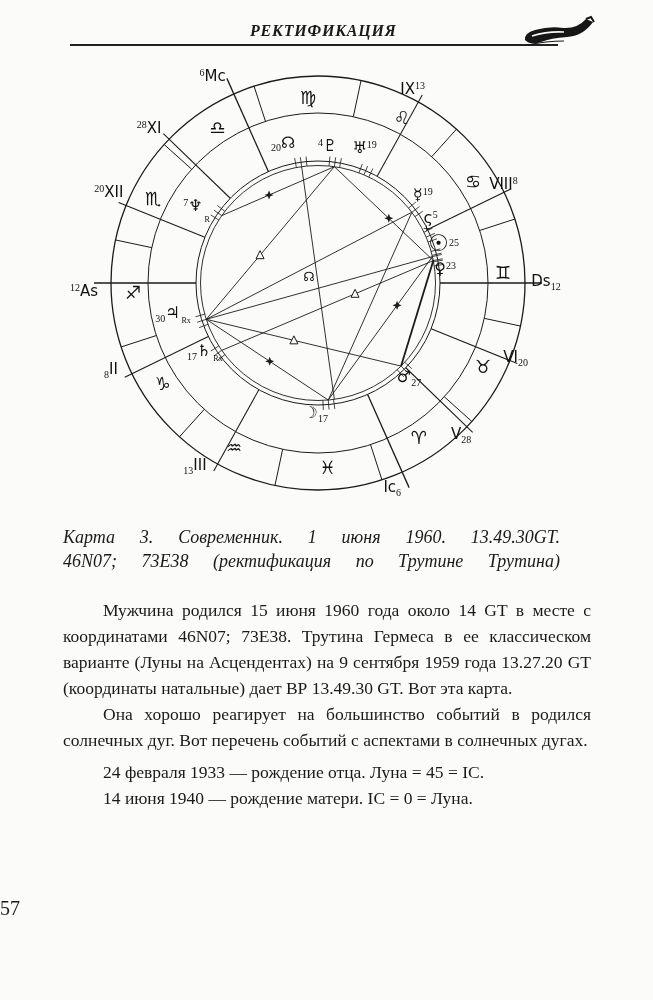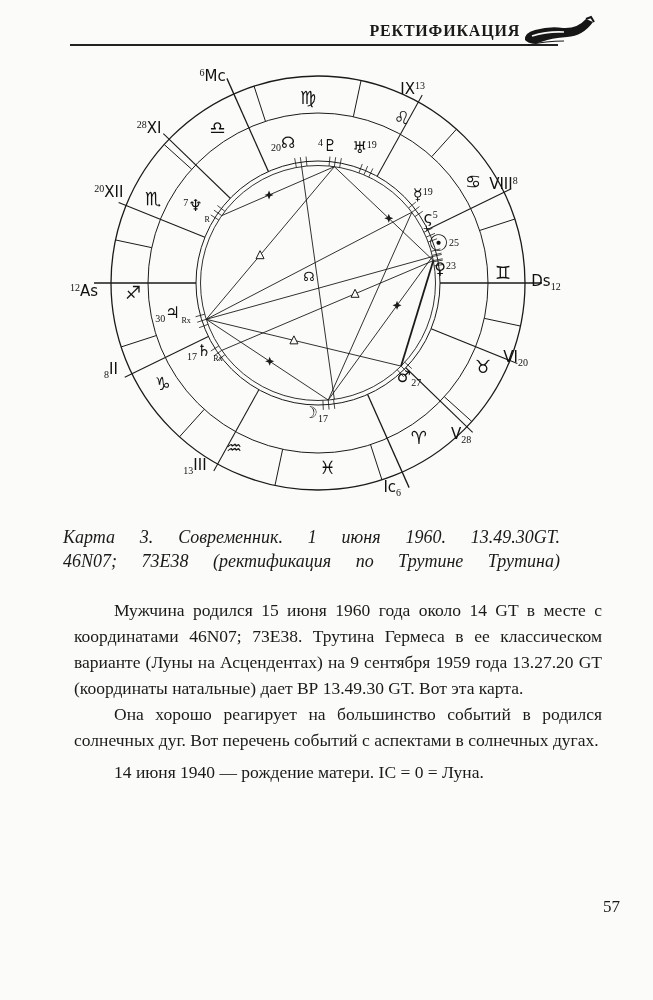--- a/index.html
+++ b/index.html
@@ -1,31 +1,31 @@
 <!DOCTYPE html>
 <html><head>
 <meta charset="utf-8">
 <style>
   html,body{margin:0;padding:0;}
   body{width:653px;height:1000px;background:#fbfbf9;position:relative;
        font-family:"Liberation Serif",serif;color:#1a1a1a;overflow:hidden;}
-  .hdr-title{position:absolute;top:22px;left:250px;width:270px;text-align:right;
-       font-size:16px;font-weight:bold;letter-spacing:.8px;}
+  .hdr-title{position:absolute;top:22px;left:250px;width:270px;
+       font-size:16px;font-weight:bold;font-style:italic;letter-spacing:.8px;}
   .hdr-rule{position:absolute;top:44px;left:70px;width:488px;height:2px;background:#222;}
   .hdr-icon{position:absolute;top:13px;left:520px;}
   #chart{position:absolute;top:55px;left:0;}
   .caption{position:absolute;top:507px;left:63px;width:497px;
        font-size:18px;font-style:italic;line-height:24px;
        text-align:justify;text-align-last:justify;}
-  .bodytext{position:absolute;top:597px;left:74px;width:528px;
+  .bodytext{position:absolute;top:597px;left:63px;width:528px;
        font-size:17.5px;line-height:26px;text-align:justify;}
   .bodytext p{margin:0;text-indent:40px;}
   .events{margin-top:6px;}
   .events div{text-indent:40px;}
-  .pagenum{position:absolute;top:897px;left:0;width:620px;text-align:right;font-size:17px;}
+  .pagenum{position:absolute;top:897px;left:0;width:620px;text-align:left;font-size:20px;}
 </style>
 </head>
 <body>
 
 <div class="hdr-title">РЕКТИФИКАЦИЯ</div>
 <div class="hdr-rule"></div>
 <svg class="hdr-icon" width="76" height="40" viewBox="0 0 76 40">
   <path d="M5 27 Q4 20 15 17 Q30 13 43 15 Q57 16 66 6 L73 9 Q63 23 47 24 Q31 25 21 29 Q11 33 5 27 Z" fill="#161616"></path>
   <path d="M12 23 Q28 18 44 19" stroke="#f7f7f5" stroke-width="1.6" fill="none"></path>
   <path d="M66 6 L71 4 L74 9" stroke="#161616" stroke-width="2" fill="none"></path>
@@ -168,17 +168,18 @@
     </g>
   </svg>
 
 <p class="caption"><span>Карта 3. Современник. 1 июня 1960. 13.49.30GT.</span><br>
 <span>46N07; 73E38 (ректификация по Трутине Трутина)</span></p>
 
 <div class="bodytext">
   <p>Мужчина родился 15 июня 1960 года около 14 GT в месте с координатами 46N07; 73E38. Трутина Гермеса в ее классическом варианте (Луны на Асцендентах) на 9 сентября 1959 года 13.27.20 GT (координаты натальные) дает ВР 13.49.30 GT. Вот эта карта.</p>
   <p>Она хорошо реагирует на большинство событий в родился солнечных дуг. Вот перечень событий с аспекта­ми в солнечных дугах.</p>
   <div class="events">
+    <div>24 февраля 1933 — рождение отца. Луна = 45 = IC.</div>
     <div>14 июня 1940 — рождение матери. IC = 0 = Луна.</div>
   </div>
 </div>
 
 <div class="pagenum">57</div>
 
 </body></html>

